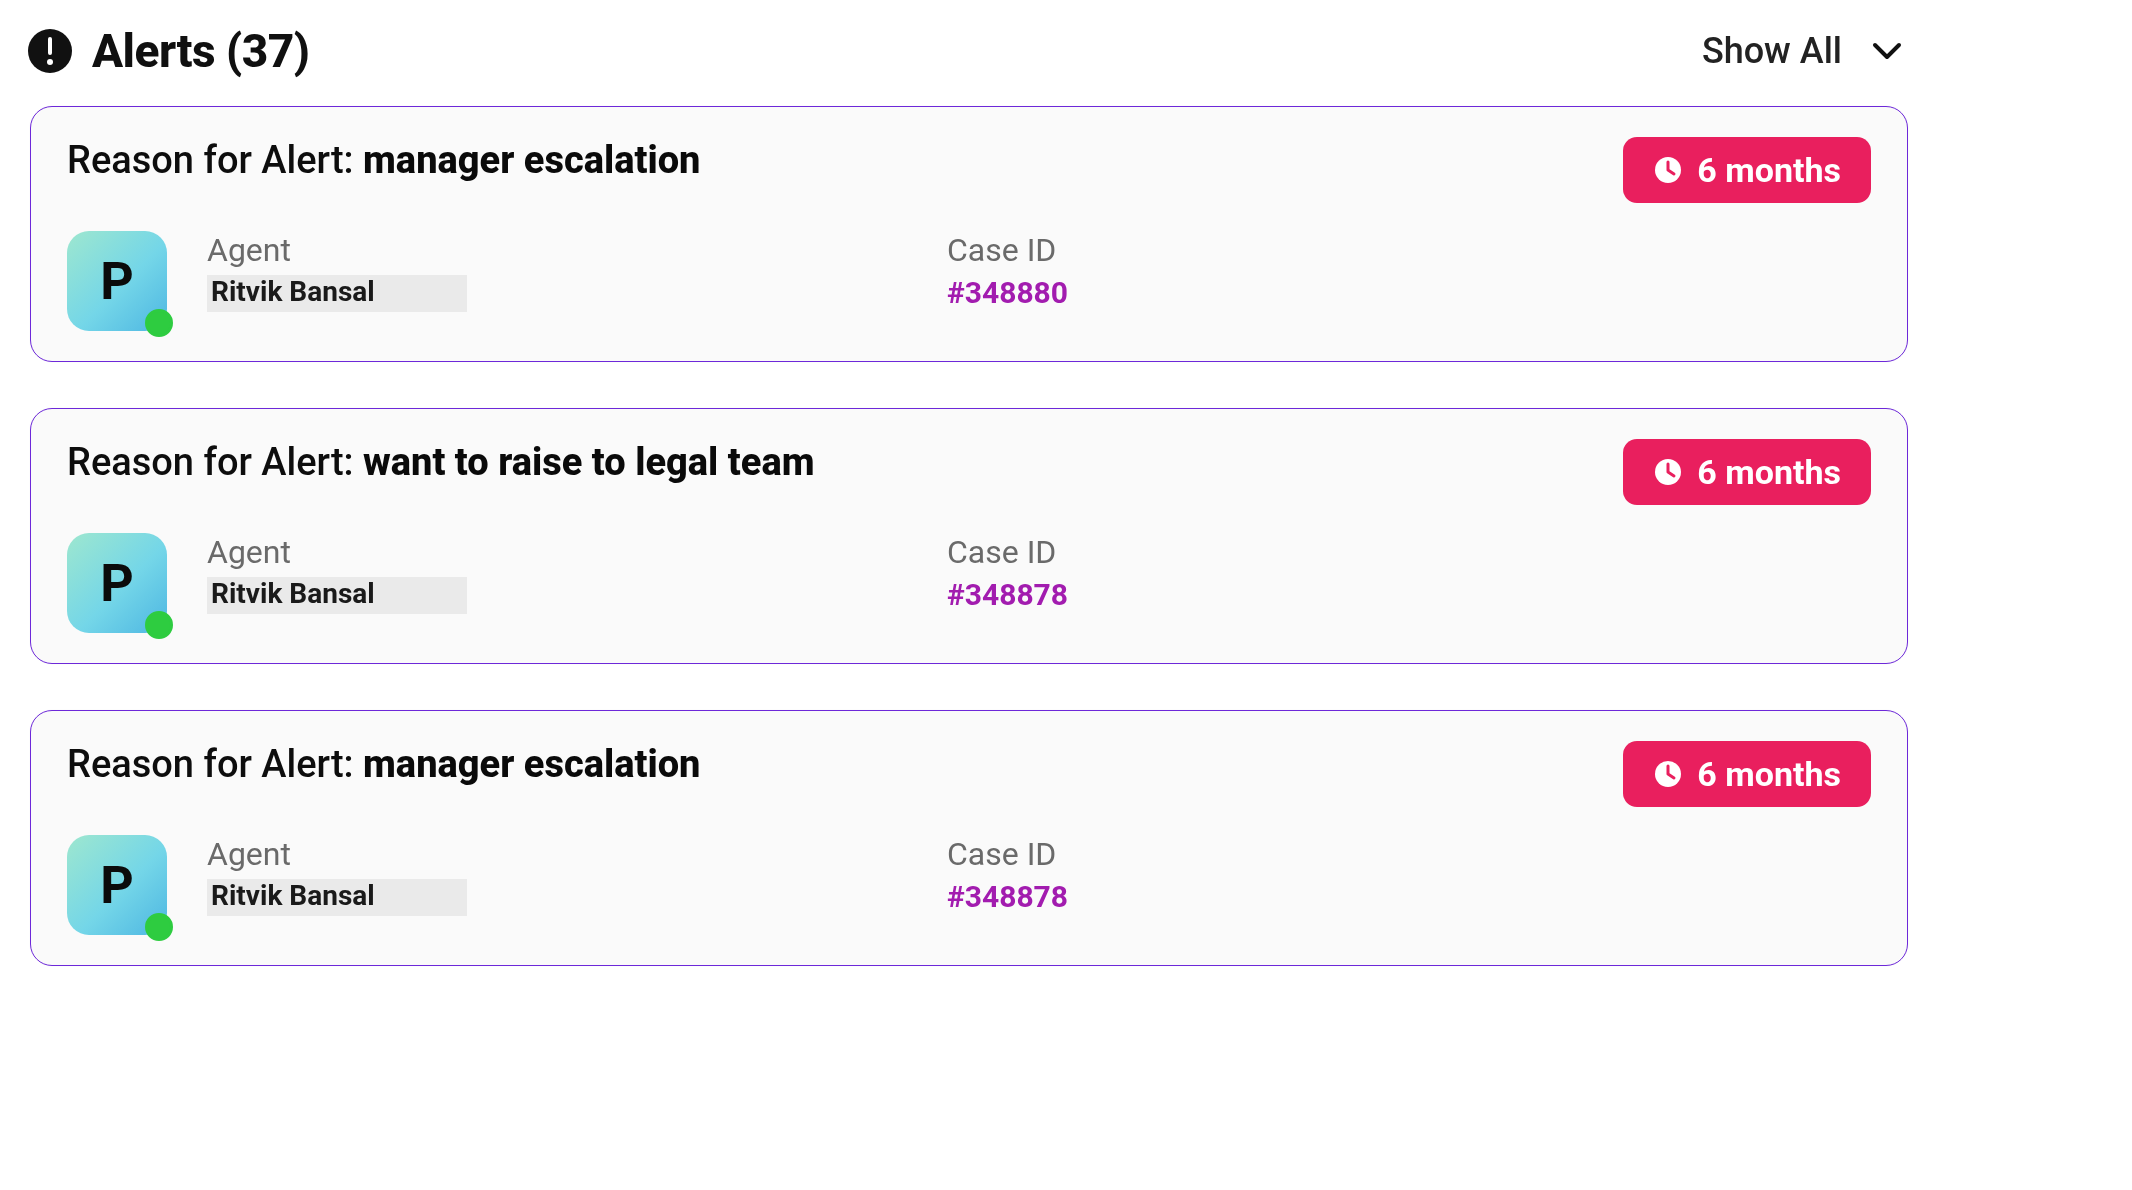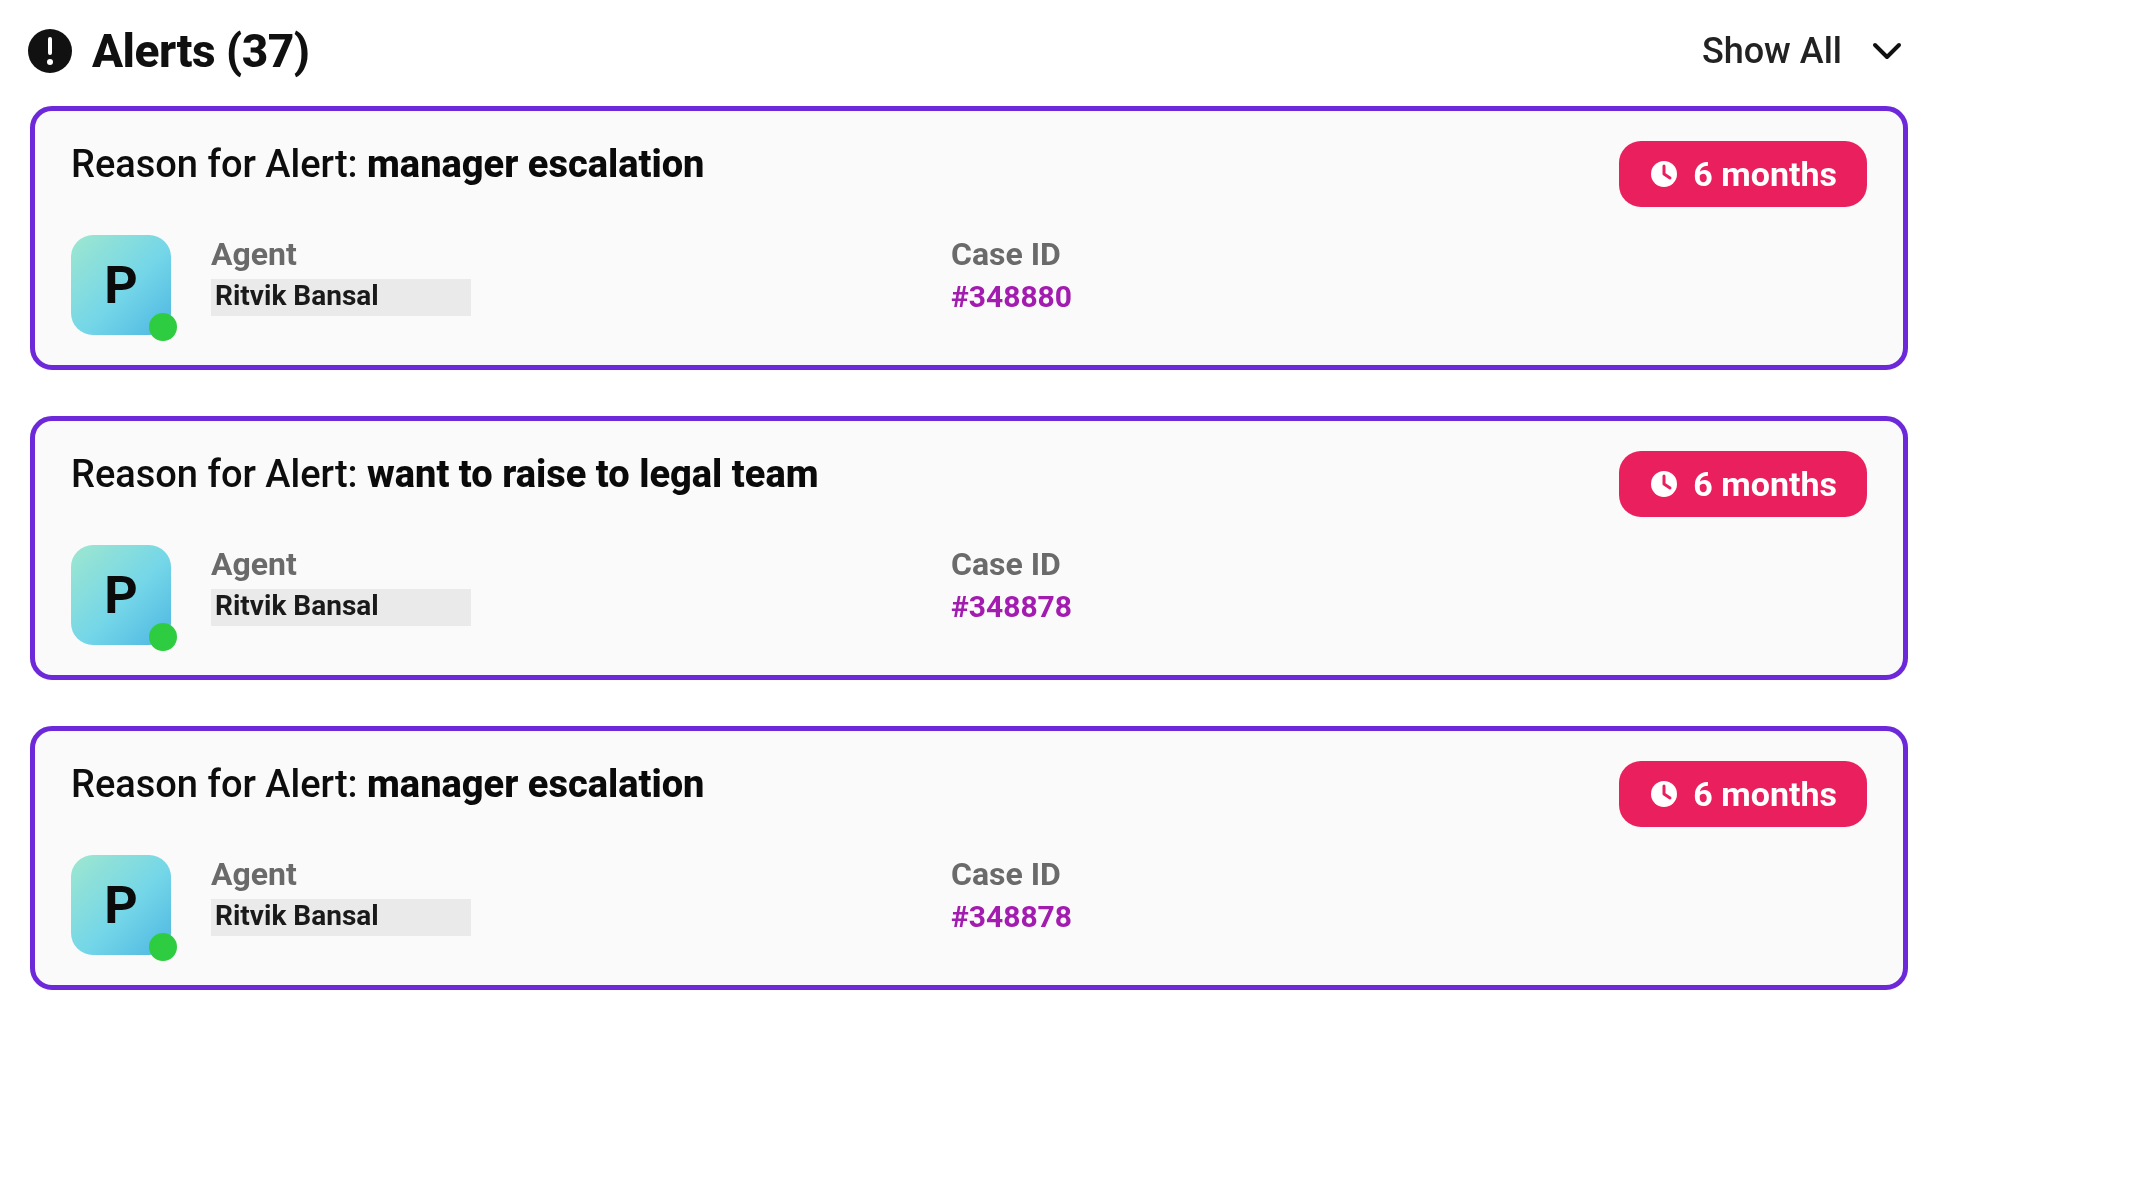--- a/index.html
+++ b/index.html
@@ -50,21 +50,21 @@
     font-size: 36px;
     font-weight: 500;
     color: #222;
     text-align: right;
   }
   .chevron-down-icon svg { width: 30px; height: 20px; display:block; }
 
   
   .alert-card {
     background: #fafafa;
-    border: 5px solid #6d28d9;
+    border: 1px solid #6d28d9;
     border-radius: 22px;
     padding: 28px 36px 30px 36px;
     margin: 0 0 46px 8px;
     box-shadow: 0 0 2px rgba(0,0,0,0.04);
   }
   .alert-card:last-child { margin-bottom: 0; }
   .card-top {
     display: flex;
     align-items: flex-start;
     justify-content: space-between;
@@ -85,21 +85,21 @@
   .time-pill {
     display: inline-flex;
     align-items: center;
     gap: 14px;
     background: #e91f5e;
     color: #fff;
     font-weight: 700;
     font-size: 34px;
     line-height: 1;
     padding: 16px 30px;
-    border-radius: 22px;
+    border-radius: 14px;
     flex: 0 0 auto;
     margin-top: 2px;
   }
   .clock-icon { width: 30px; height: 30px; display:block; }
   .clock-icon circle { fill: #fff; }
   .clock-icon polyline { stroke: #e91f5e; stroke-width: 3; fill: none; stroke-linecap: round; stroke-linejoin: round;}
 
   .card-body {
     display: flex;
     margin-top: 28px;
@@ -133,21 +133,21 @@
   .info-cols {
     display: flex;
     flex: 1 1 auto;
   }
   .col-agent { flex: 0 0 740px; }
   .col-case  { flex: 1 1 auto; }
 
   .field-label {
     font-size: 32px;
     color: #6a6a6a;
-    font-weight: 700;
+    font-weight: 400;
     margin-bottom: 6px;
   }
   .agent-name-chip {
     display: inline-block;
     background: #eaeaea;
     padding: 0 12px 4px 4px;
     font-size: 28px;
     font-weight: 700;
     color: #1a1a1a;
     min-width: 260px;

